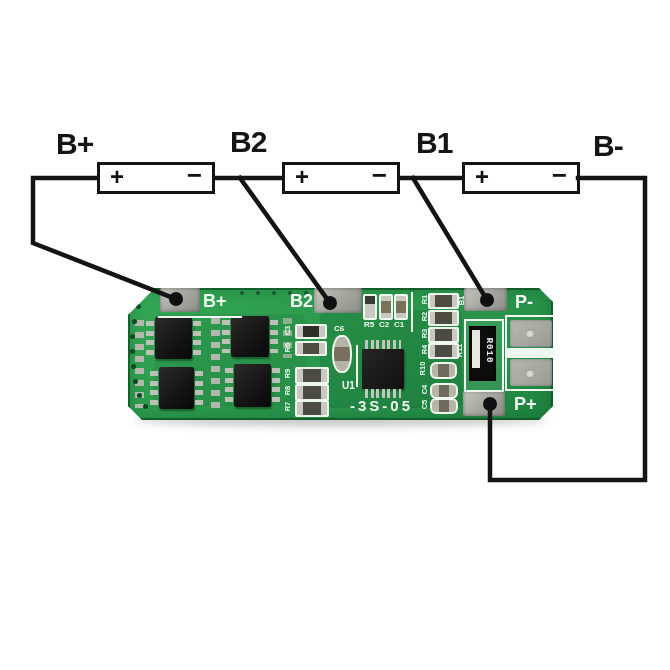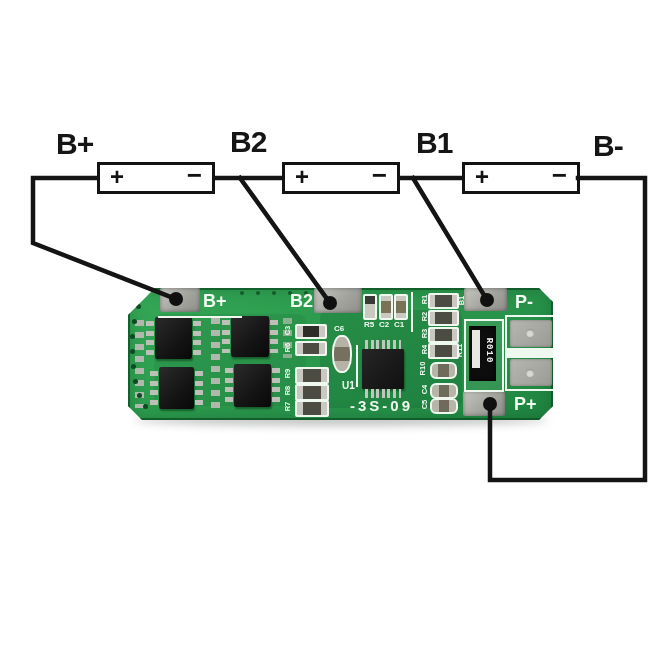--- a/index.html
+++ b/index.html
@@ -139,21 +139,21 @@
     <div class="chip" style="left:106px;top:76px;width:37px;height:43px;"></div>
 
     <div class="padcol" style="left:7px;top:32px;height:88px;"></div>
     <div class="padcol" style="left:83px;top:30px;height:90px;"></div>
     <div class="padcol" style="left:155px;top:30px;height:40px;opacity:.7;"></div>
 
     <div class="silkline" style="left:30px;top:28px;width:84px;height:2px;"></div>
     <div class="silkline" style="left:283px;top:4px;width:2px;height:40px;"></div>
     <div class="silkline" style="left:228px;top:57px;width:2px;height:42px;"></div>
 
-    <div class="modeltext" style="left:222px;top:110px;">-3S-09</div>
+    <div class="modeltext" style="left:222px;top:110px;">-3S-05</div>
 
     <div class="topdrill" style="left:112px;"></div>
     <div class="topdrill" style="left:128px;"></div>
     <div class="topdrill" style="left:144px;"></div>
     <div class="topdrill" style="left:160px;"></div>
     <div class="topdrill" style="left:176px;"></div>
 
     <div class="edge-notch" style="left:8px;top:16px;"></div>
     <div class="edge-notch" style="left:4px;top:31px;"></div>
     <div class="edge-notch" style="left:2px;top:46px;"></div>

